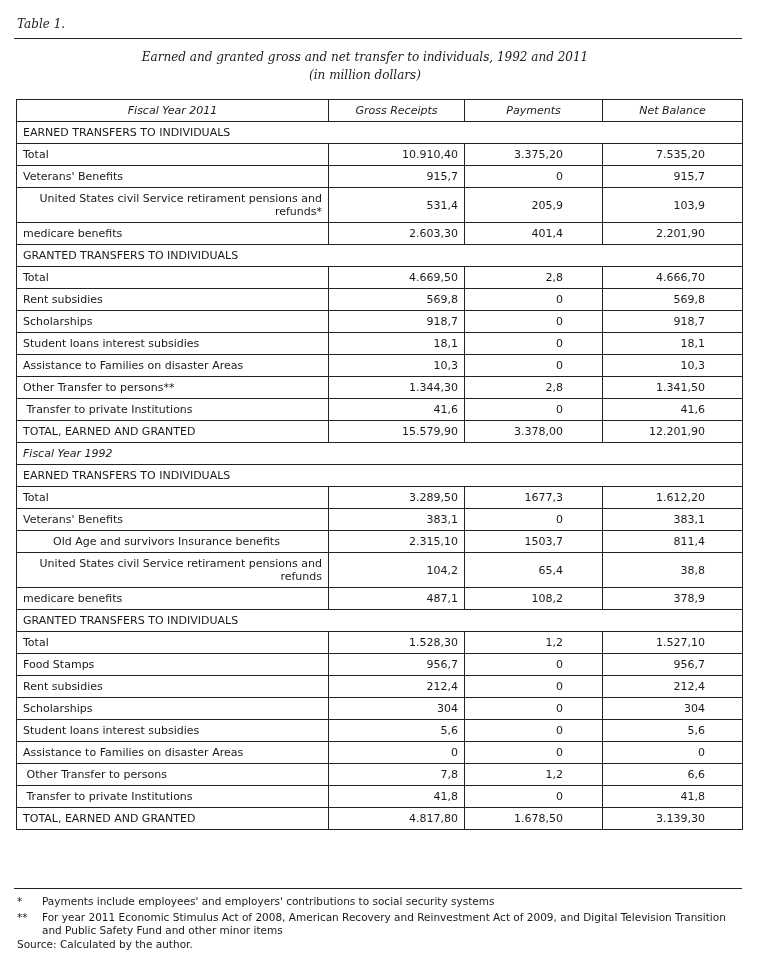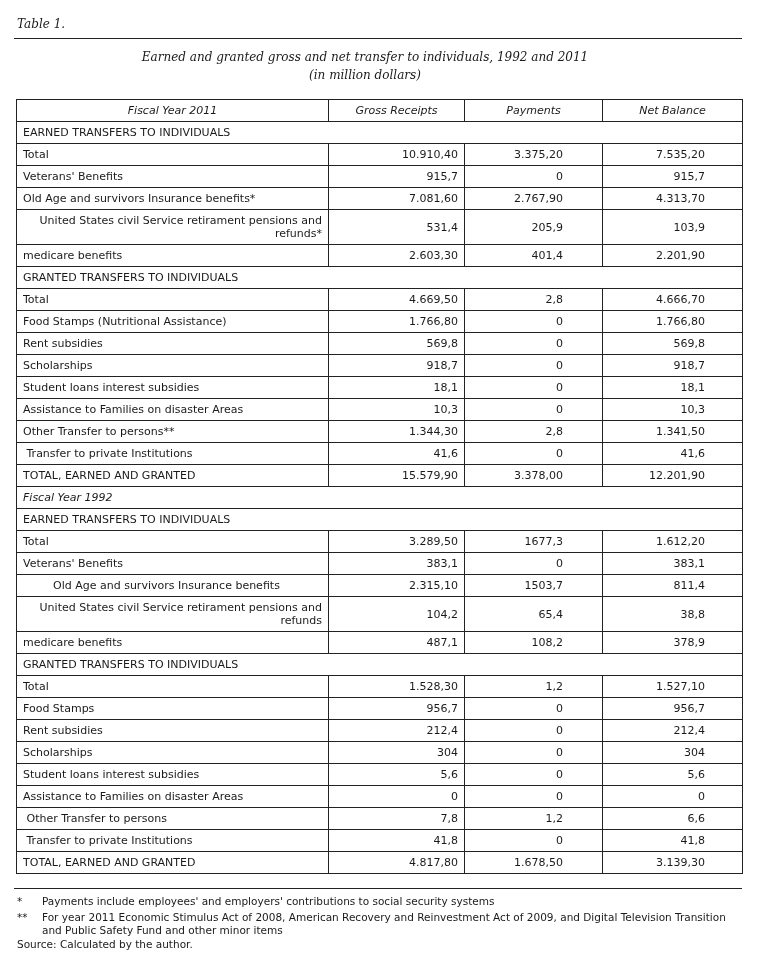--- a/index.html
+++ b/index.html
@@ -63,52 +63,40 @@
         <td class="num">10.910,40</td>
         <td class="num c2">3.375,20</td>
         <td class="num c3">7.535,20</td>
       </tr>
       <tr class="">
         <td style="white-space: pre-wrap;">Veterans' Benefits</td>
         <td class="num">915,7</td>
         <td class="num c2">0</td>
         <td class="num c3">915,7</td>
       </tr>
-      <tr class="">
-        <td style="white-space: pre-wrap;">Old Age and survivors Insurance benefits*</td>
-        <td class="num">7.081,60</td>
-        <td class="num c2">2.767,90</td>
-        <td class="num c3">4.313,70</td>
-      </tr>
       <tr class="tall">
         <td style="white-space: pre-wrap;">United States civil Service retirament pensions and refunds*</td>
         <td class="num">531,4</td>
         <td class="num c2">205,9</td>
         <td class="num c3">103,9</td>
       </tr>
       <tr class="">
         <td style="white-space: pre-wrap;">medicare benefits</td>
         <td class="num">2.603,30</td>
         <td class="num c2">401,4</td>
         <td class="num c3">2.201,90</td>
       </tr>
       <tr class="section ">
         <td colspan="4">GRANTED TRANSFERS TO INDIVIDUALS</td>
       </tr>
       <tr class="">
         <td style="white-space: pre-wrap;">Total</td>
         <td class="num">4.669,50</td>
         <td class="num c2">2,8</td>
         <td class="num c3">4.666,70</td>
-      </tr>
-      <tr class="">
-        <td style="white-space: pre-wrap;">Food Stamps (Nutritional Assistance)</td>
-        <td class="num">1.766,80</td>
-        <td class="num c2">0</td>
-        <td class="num c3">1.766,80</td>
       </tr>
       <tr class="">
         <td style="white-space: pre-wrap;">Rent subsidies</td>
         <td class="num">569,8</td>
         <td class="num c2">0</td>
         <td class="num c3">569,8</td>
       </tr>
       <tr class="">
         <td style="white-space: pre-wrap;">Scholarships</td>
         <td class="num">918,7</td>

